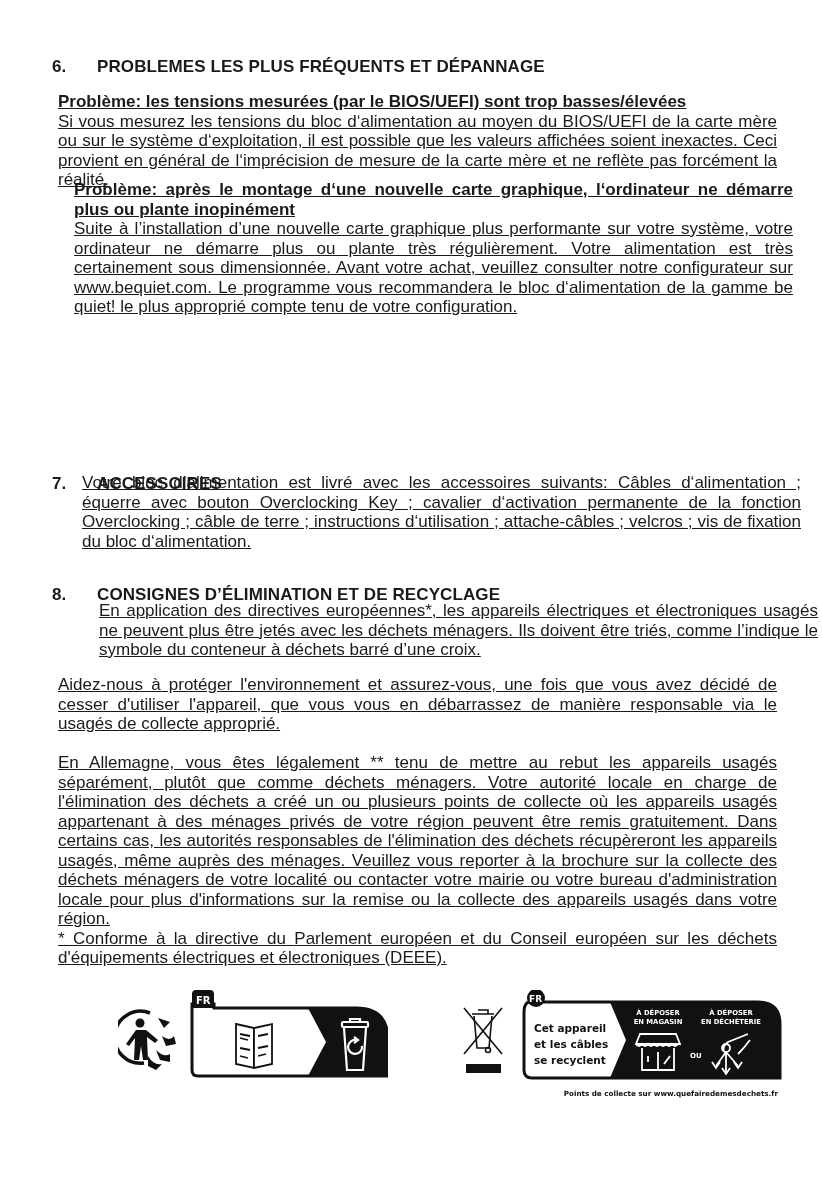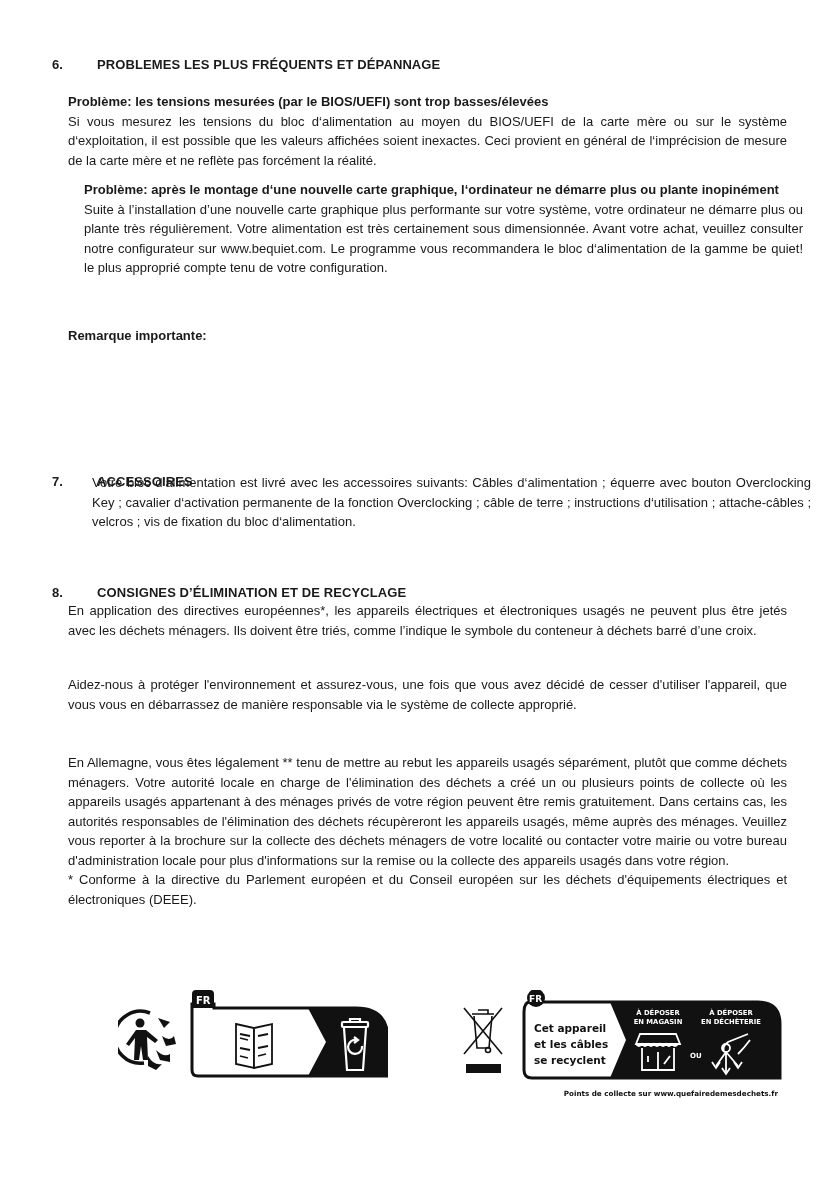--- a/index.html
+++ b/index.html
@@ -1,23 +1,23 @@
 <!DOCTYPE html>
 <html><head>
 <meta charset="utf-8">
 <style>
   html, body { margin: 0; padding: 0; background: #ffffff; }
   body { width: 822px; height: 1191px; position: relative; overflow: hidden;
          font-family: "Liberation Sans", "DejaVu Sans", sans-serif; color: #1a1a1a; }
   .page { position: absolute; left: 52px; top: 0; width: 719px; }
-  h2 { position: absolute; left: 0; margin: 0; font-size: 13px; font-weight: bold;
+  h2 { position: absolute; left: 0; margin: 0; font-size: 17px; font-weight: bold;
        letter-spacing: 0.1px; white-space: nowrap; }
   h2 .num { display: inline-block; width: 45px; }
-  .blk { position: absolute; left: 16px; width: 719px; font-size: 13px; line-height: 19.5px;
-         text-align: justify; }
+  .blk { position: absolute; left: 6px; width: 719px; font-size: 17px; line-height: 19.5px;
+         text-align: justify; text-decoration: underline; }
   .blk p { margin: 0; }
   .blk .sub { font-weight: bold; }
   .nojust { text-align: left; }
   .logos { position: absolute; top: 990px; left: 0; width: 816px; height: 120px; }
   .fr-left { position: absolute; left: 118px; top: 0; }
   .fr-right { position: absolute; left: 458px; top: 0; }
   .svgtext { font-family: "DejaVu Sans", sans-serif; }
 </style>
 </head>
 <body>
@@ -32,41 +32,40 @@
     <p class="sub">Problème: les tensions mesurées (par le BIOS/UEFI) sont trop basses/élevées</p>
     <p>Si vous mesurez les tensions du bloc d‘alimentation au moyen du BIOS/UEFI de la carte mère ou sur le système d‘exploitation, il est possible que les valeurs affichées soient inexactes. Ceci provient en général de l‘imprécision de mesure de la carte mère et ne reflète pas forcément la réalité.</p>
   </div>
 
   <div class="blk" style="top:180px;margin-left:16px;">
     <p class="sub">Problème: après le montage d‘une nouvelle carte graphique, l‘ordinateur ne démarre plus ou plante inopinément</p>
     <p>Suite à l’installation d’une nouvelle carte graphique plus performante sur votre système, votre ordinateur ne démarre plus ou plante très régulièrement. Votre alimentation est très certainement sous dimensionnée. Avant votre achat, veuillez consulter notre configurateur sur www.bequiet.com. Le programme vous recommandera le bloc d‘alimentation de la gamme be quiet! le plus approprié compte tenu de votre configuration.</p>
   </div>
 
   <div class="blk" style="top:326px;">
-    <p class="sub">Remarque importante:</p>
   </div>
 
   <h2 style="top:440px;margin-top:34px;">
     <span class="num">7.</span><span>ACCESSOIRES</span>
   </h2>
 
   <div class="blk" style="top:473px;margin-left:24px;">
     <p>Votre bloc d’alimentation est livré avec les accessoires suivants: Câbles d‘alimentation ; équerre avec bouton Overclocking Key ; cavalier d‘activation permanente de la fonction Overclocking ; câble de terre ; instructions d‘utilisation ; attache-câbles ; velcros ; vis de fixation du bloc d‘alimentation.</p>
   </div>
 
   <h2 style="top:585px;">
     <span class="num">8.</span><span>CONSIGNES D’ÉLIMINATION ET DE RECYCLAGE</span>
   </h2>
 
-  <div class="blk" style="top:601px;">
+  <div class="blk" style="top:601px;margin-left:41px;">
     <p>En application des directives européennes*, les appareils électriques et électroniques usagés ne peuvent plus être jetés avec les déchets ménagers. Ils doivent être triés, comme l’indique le symbole du conteneur à déchets barré d’une croix.</p>
   </div>
 
   <div class="blk" style="top:675px;">
-    <p>Aidez-nous à protéger l'environnement et assurez-vous, une fois que vous avez décidé de cesser d'utiliser l'appareil, que vous vous en débarrassez de manière responsable via le système de collecte approprié.</p>
+    <p>Aidez-nous à protéger l'environnement et assurez-vous, une fois que vous avez décidé de cesser d'utiliser l'appareil, que vous vous en débarrassez de manière responsable via le usagés de collecte approprié.</p>
   </div>
 
   <div class="blk" style="top:753px;">
     <p>En Allemagne, vous êtes légalement ** tenu de mettre au rebut les appareils usagés séparément, plutôt que comme déchets ménagers. Votre autorité locale en charge de l'élimination des déchets a créé un ou plusieurs points de collecte où les appareils usagés appartenant à des ménages privés de votre région peuvent être remis gratuitement. Dans certains cas, les autorités responsables de l'élimination des déchets récupèreront les appareils usagés, même auprès des ménages. Veuillez vous reporter à la brochure sur la collecte des déchets ménagers de votre localité ou contacter votre mairie ou votre bureau d'administration locale pour plus d'informations sur la remise ou la collecte des appareils usagés dans votre région.</p>
     <p>* Conforme à la directive du Parlement européen et du Conseil européen sur les déchets d'équipements électriques et électroniques (DEEE).</p>
   </div>
 </div>
 
 <div class="logos">
 

